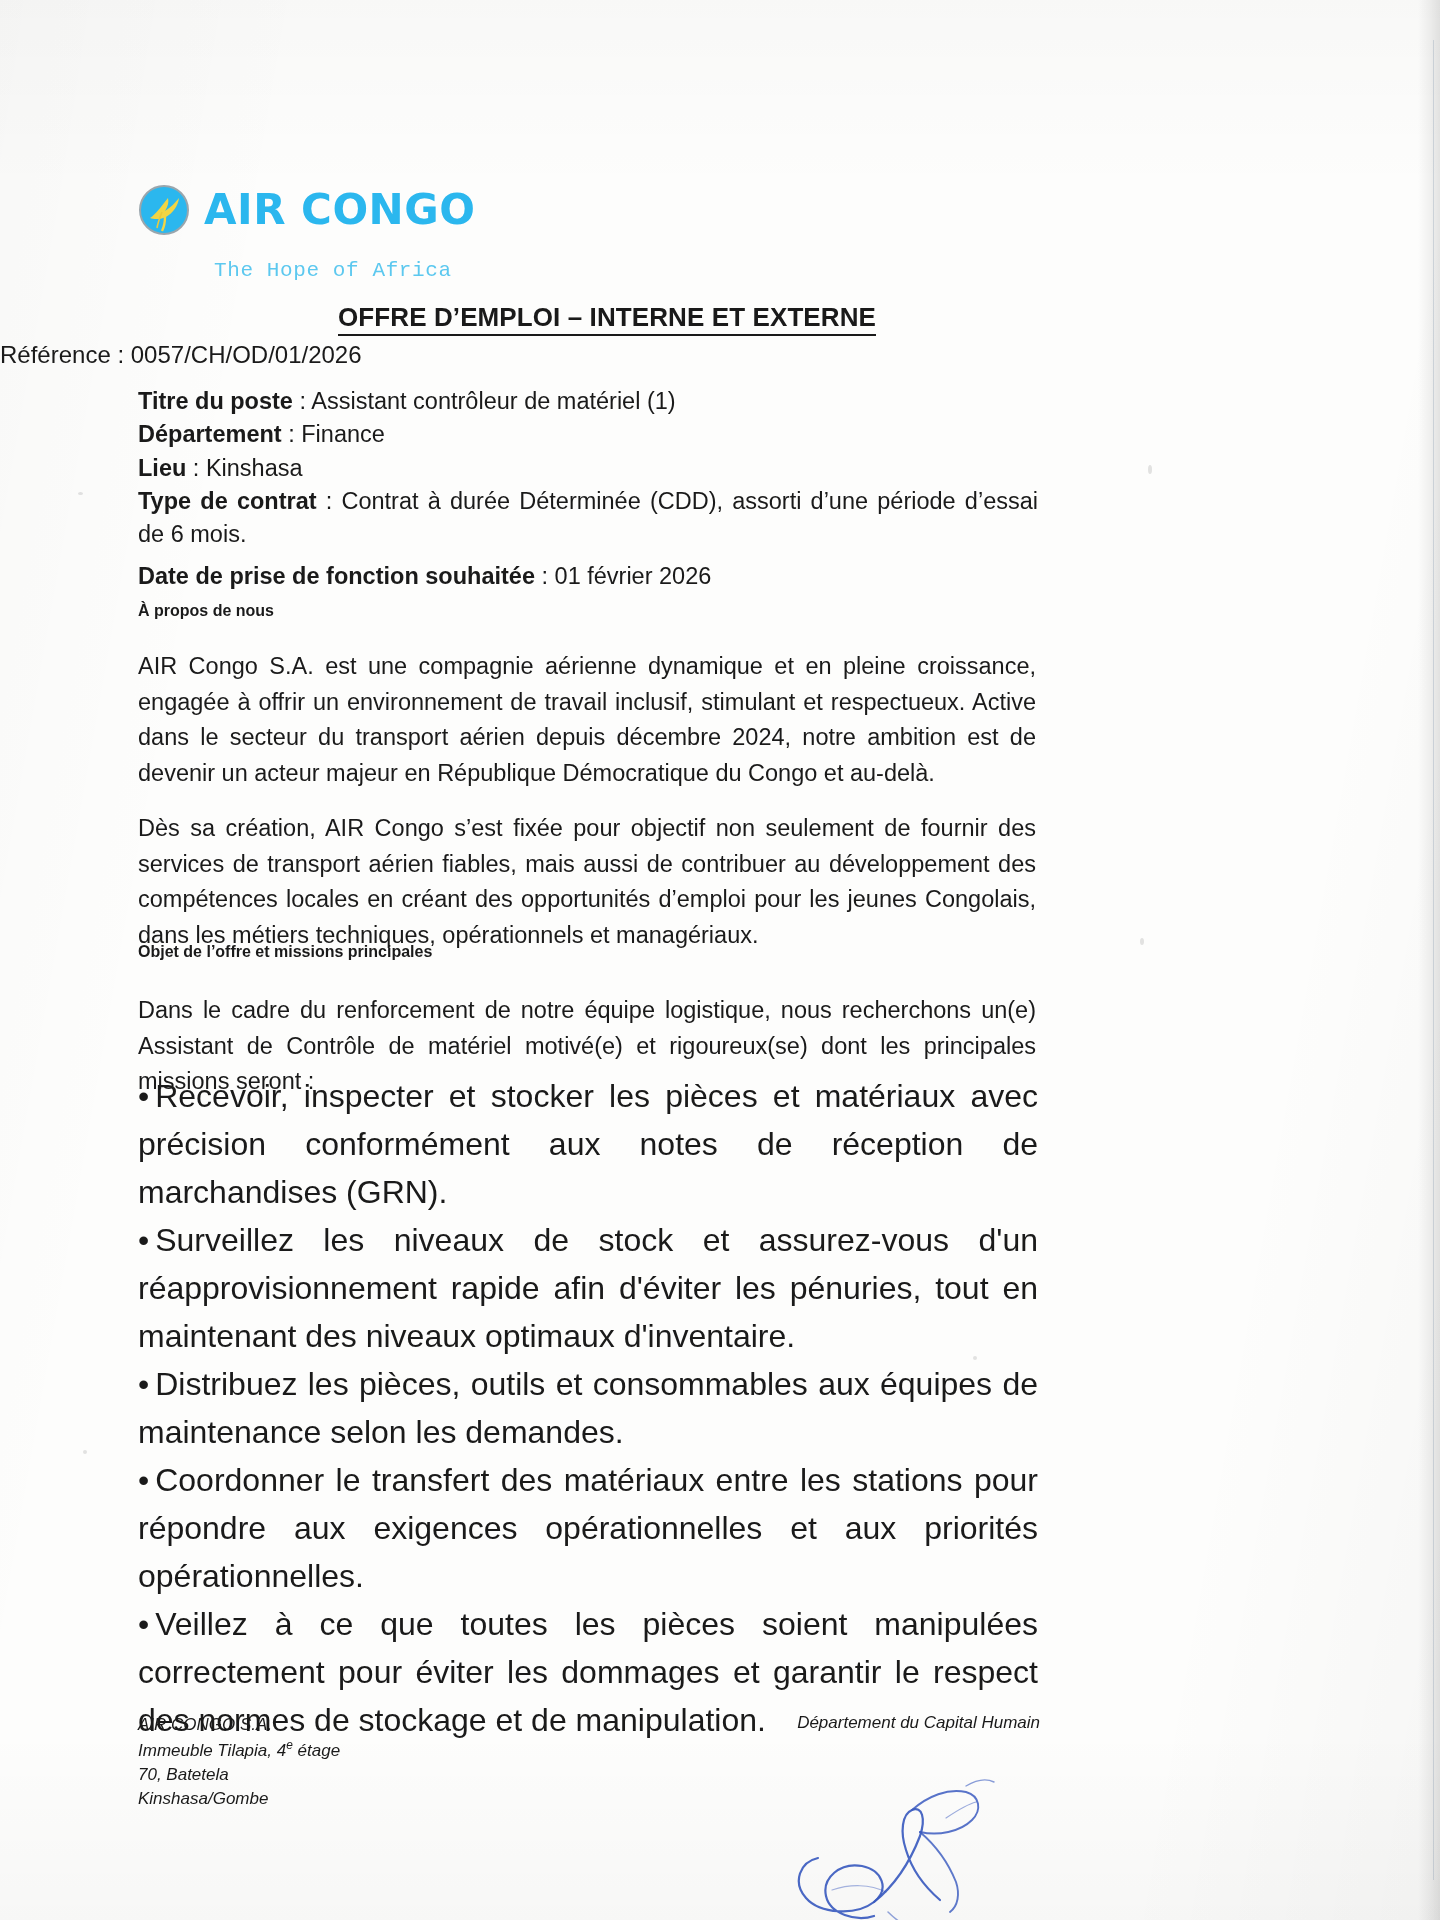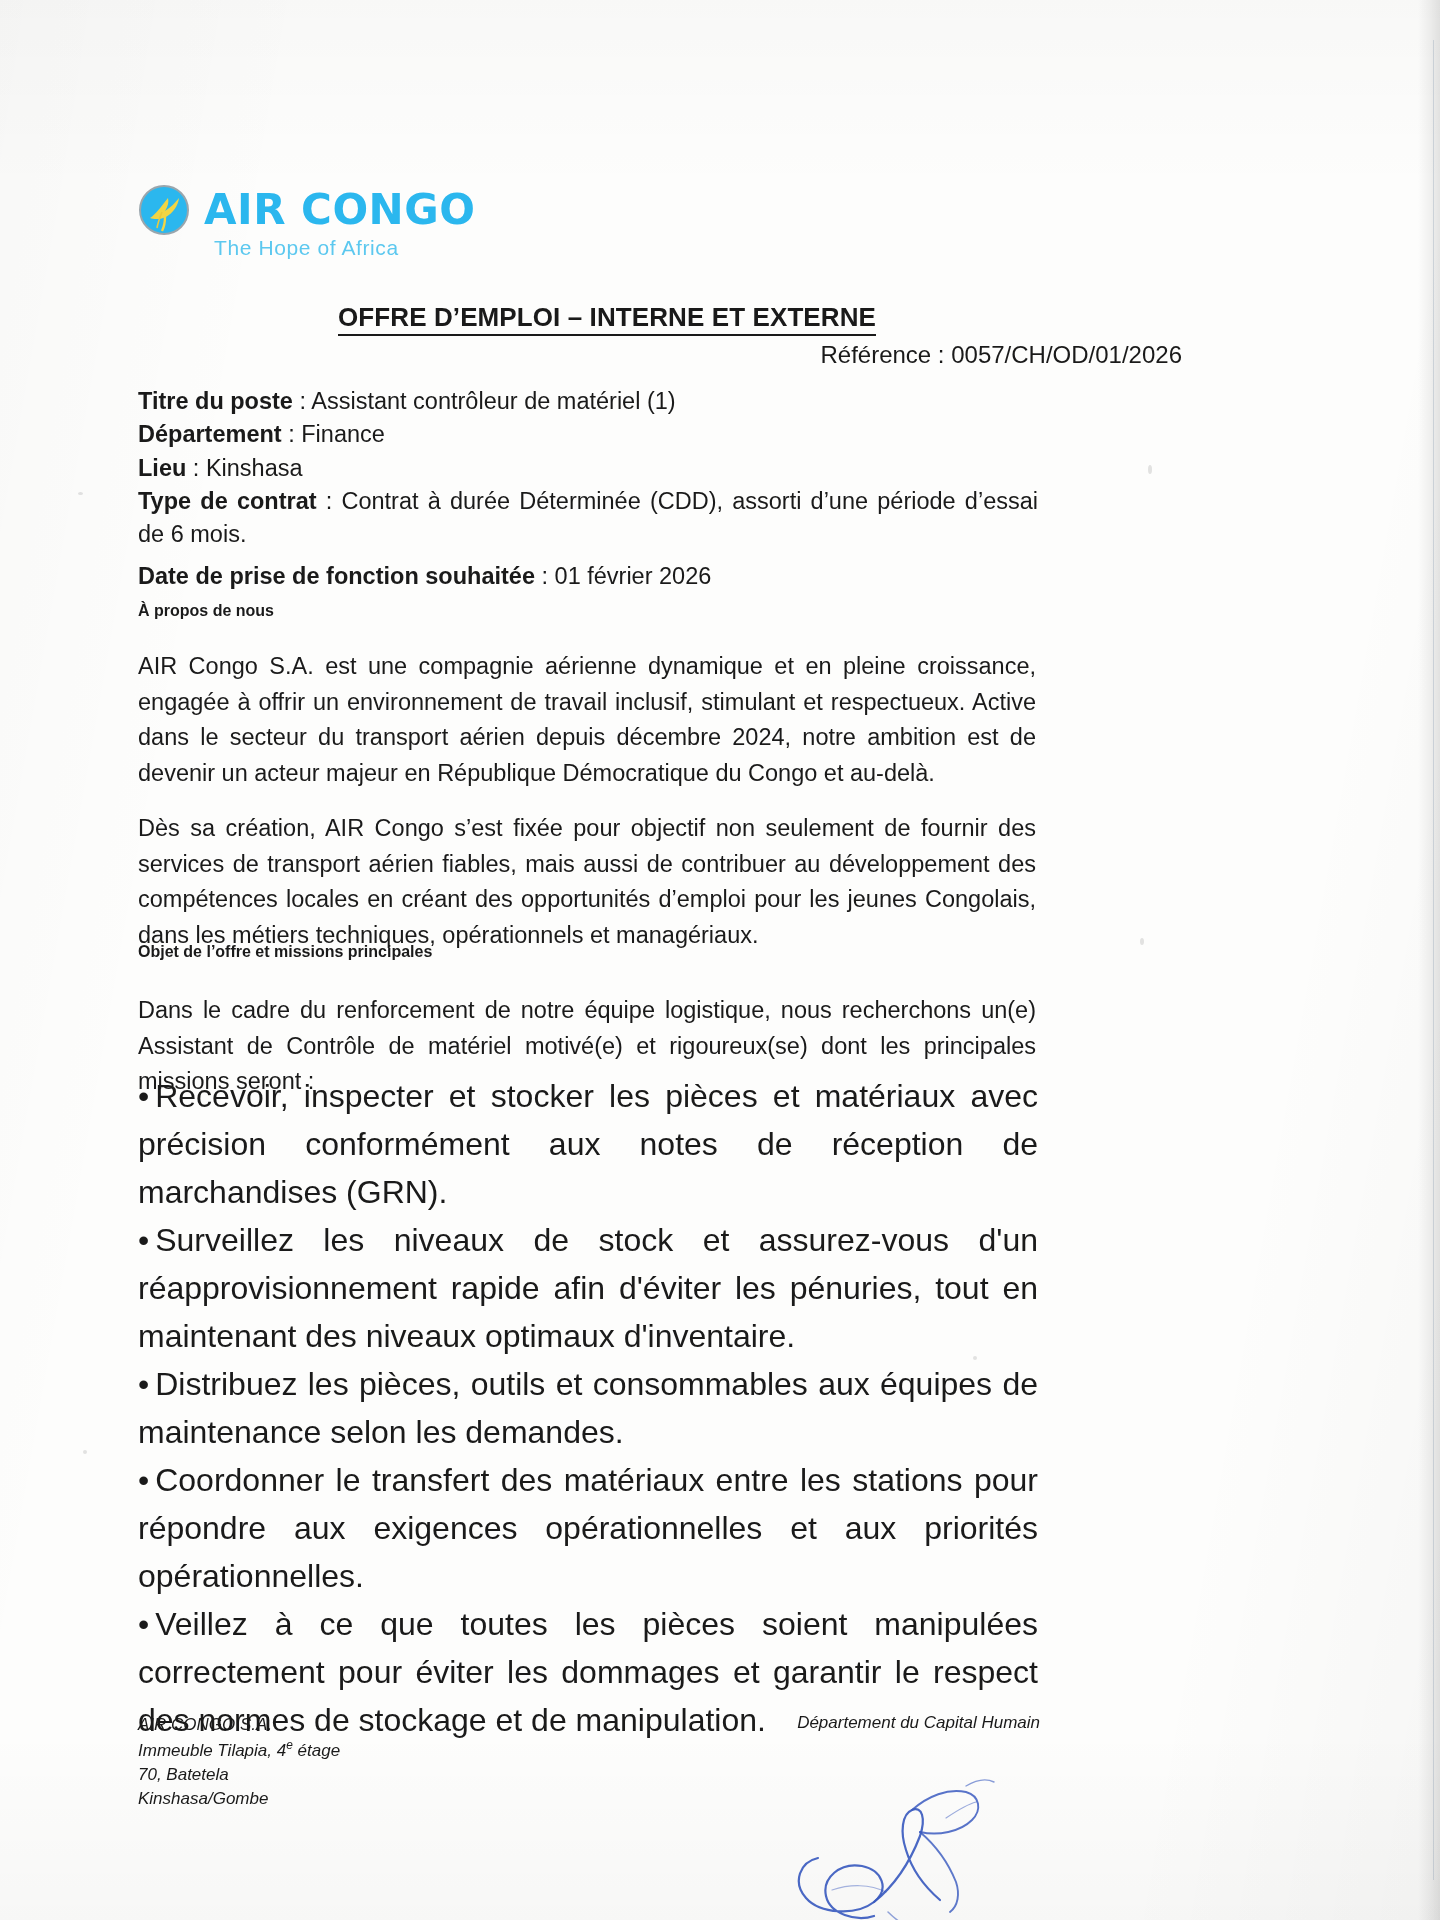--- a/index.html
+++ b/index.html
@@ -79,23 +79,23 @@
   .logo-wordmark {
     font-family: "DejaVu Sans", sans-serif;
     font-weight: 700;
     font-size: 42px;
     letter-spacing: 0.5px;
     color: #2bb7ee;
     line-height: 1;
     white-space: nowrap;
   }
   .logo-tagline {
-    margin-top: 0;
+    margin-top: 23px;
     margin-left: 76px;
-    font-family: Liberation Sans, sans-serif;
+    font-family: Liberation Mono, monospace;
     font-size: 21px;
     letter-spacing: 0.6px;
     color: #5cc8ef;
     white-space: nowrap;
   }
 
   
   .doc-title {
     position: absolute;
     left: 0;
@@ -109,23 +109,22 @@
   }
   .doc-title span {
     border-bottom: 2px solid #1a1a1a;
     padding-bottom: 2px;
   }
   .doc-ref {
     position: absolute;
     left: 0;
     top: 325px;
     width: 1150px;
-    text-align: right;
+    text-align: left;
     font-size: 24px;
-    padding-left: 32px;
   }
 
   
   .meta {
     position: absolute;
     left: 138px;
     top: 369px;
     width: 900px;
     font-size: 23.5px;
     line-height: 1.38;

